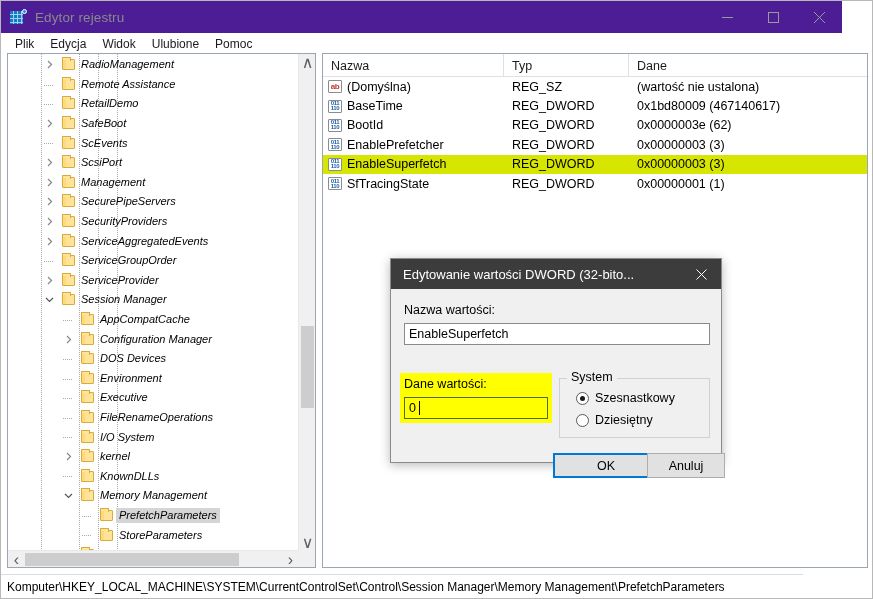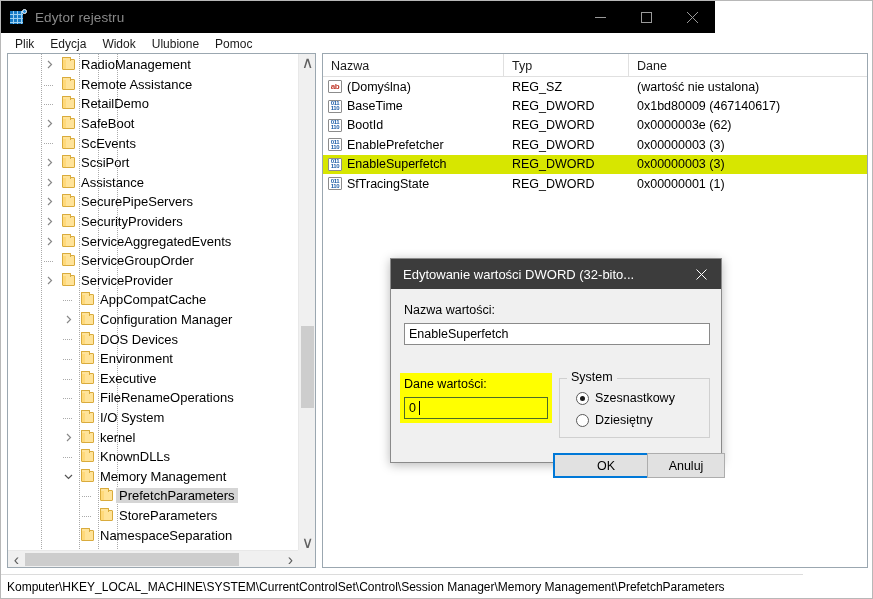--- a/index.html
+++ b/index.html
@@ -13,22 +13,22 @@
   #app {
     position: relative;
     width: 873px; height: 599px;
     background: #ffffff;
     border: 1px solid #b8b8b8;
     overflow: hidden;
   }
 
   
   #titlebar {
-    position: absolute; left: 0; top: 0; width: 714px; height: 32px;
-    background: #000000;
+    position: absolute; left: 0; top: 0; width: 841px; height: 32px;
+    background: #4c1d95;
     display: flex; align-items: center;
   }
   #app-icon {
     width: 16px; height: 16px; margin-left: 9px; margin-right: 9px;
     position: relative; flex: none;
   }
   #app-icon .grid {
     position: absolute; left: 0; top: 2px; width: 13px; height: 13px;
     background:
       linear-gradient(to right, #1679c4 0 3px, transparent 3px 4px, #1679c4 4px 7px, transparent 7px 8px, #1679c4 8px 11px, transparent 11px),
@@ -71,21 +71,21 @@
     border: 1px solid #9ba7b0; background: #ffffff; overflow: hidden;
   }
   #tree-clip {
     position: absolute; left: 0; top: 0; width: 291px; height: 497px;
     overflow: hidden; background: #ffffff;
   }
   #tree-inner { position: relative; padding-top: 1px; }
 
   .tnode {
     position: relative; height: 19.6px; display: flex; align-items: center;
-    white-space: nowrap; font-size: 13px; color: #000000;
+    white-space: nowrap; font-size: 11px; color: #000000; font-style: italic;
   }
   .tnode .tlabel { padding: 0 3px; line-height: 15px; }
   .tnode.sel .tlabel { background: #d5d5d5; }
 
   .twist {
     position: absolute; width: 16px; height: 19.6px;
     display: flex; align-items: center; justify-content: center;
   }
   .twist svg { display:block; }
   .tfolder {
@@ -363,21 +363,21 @@
           </div>
           <div class="tnode">
             <div class="twist" style="left: 33px;">
               <svg width="9" height="9" viewBox="0 0 9 9">
                 <polyline points="3,1 6.5,4.5 3,8" fill="none" stroke="#888" stroke-width="1.2"></polyline>
               </svg>
             </div>
             <div class="tfolder" style="left: 52px;">
               <span class="folder-ico"></span>
             </div>
-            <span class="tlabel" style="margin-left: 70px;">Assistance</span>
+            <span class="tlabel" style="margin-left: 70px;">Management</span>
           </div>
           <div class="tnode">
             <div class="twist" style="left: 33px;">
               <svg width="9" height="9" viewBox="0 0 9 9">
                 <polyline points="3,1 6.5,4.5 3,8" fill="none" stroke="#888" stroke-width="1.2"></polyline>
               </svg>
             </div>
             <div class="tfolder" style="left: 52px;">
               <span class="folder-ico"></span>
             </div>
@@ -415,20 +415,31 @@
           <div class="tnode">
             <div class="twist" style="left: 33px;">
               <svg width="9" height="9" viewBox="0 0 9 9">
                 <polyline points="3,1 6.5,4.5 3,8" fill="none" stroke="#888" stroke-width="1.2"></polyline>
               </svg>
             </div>
             <div class="tfolder" style="left: 52px;">
               <span class="folder-ico"></span>
             </div>
             <span class="tlabel" style="margin-left: 70px;">ServiceProvider</span>
+          </div>
+          <div class="tnode">
+            <div class="twist" style="left: 33px;">
+              <svg width="9" height="9" viewBox="0 0 9 9">
+                <polyline points="1,3 4.5,6.5 8,3" fill="none" stroke="#555" stroke-width="1.2"></polyline>
+              </svg>
+            </div>
+            <div class="tfolder" style="left: 52px;">
+              <span class="folder-ico"></span>
+            </div>
+            <span class="tlabel" style="margin-left: 70px;">Session Manager</span>
           </div>
           <div class="tnode">
             <div class="dash" style="left: 55px; top: 10px;"></div>
             <div class="tfolder" style="left: 71px;">
               <span class="folder-ico"></span>
             </div>
             <span class="tlabel" style="margin-left: 89px;">AppCompatCache</span>
           </div>
           <div class="tnode">
             <div class="twist" style="left: 52px;">

